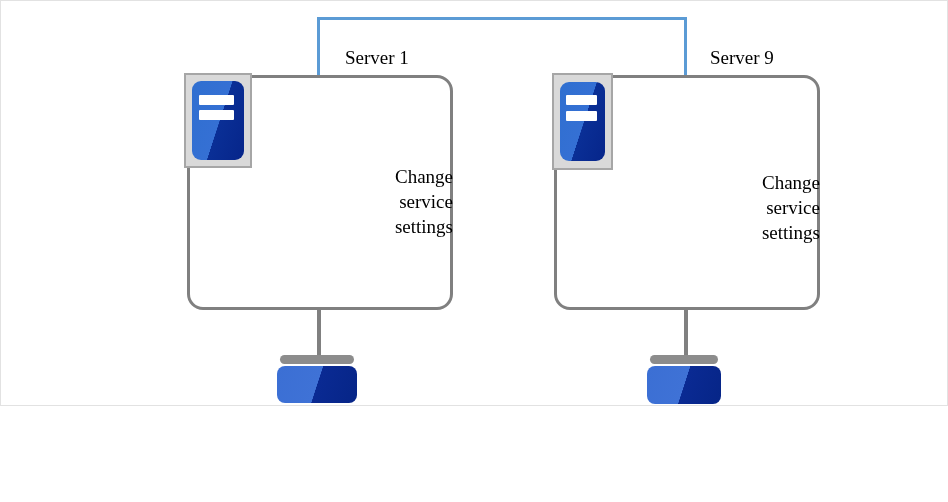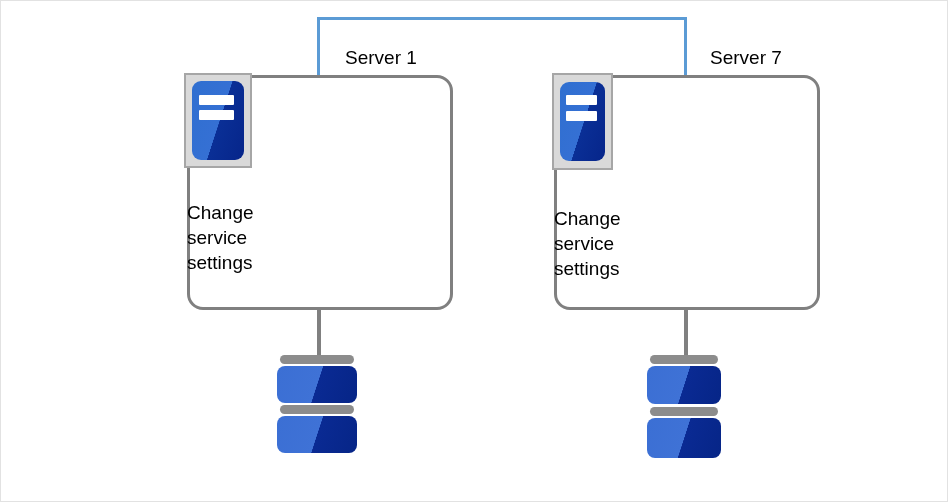--- a/index.html
+++ b/index.html
@@ -6,25 +6,26 @@
     margin: 0;
     padding: 0;
     background: #ffffff;
   }
   body {
     font-family: "Liberation Sans", sans-serif;
   }
   #canvas {
     position: relative;
     width: 948px;
-    height: 502px;
+    height: 406px;
     background: #ffffff;
     box-sizing: border-box;
     border: 1px solid #e2e2e2;
     overflow: hidden;
+    font-family: Liberation Serif, serif;
   }
 
   
   .ic-h {
     position: absolute;
     background: #5b9bd5;
   }
   .ic-v {
     position: absolute;
     background: #5b9bd5;
@@ -46,24 +47,23 @@
     color: #000000;
     white-space: nowrap;
     line-height: 1;
   }
 
   
   .box-text {
     position: absolute;
     font-size: 19px;
     color: #000000;
-    text-align: left;
+    text-align: right;
     line-height: 25px;
     white-space: nowrap;
-    margin-top: 36px;
   }
 
   
   .srv-icon {
     position: absolute;
     background: #d9d9d9;
     border: 2px solid #a6a6a6;
     box-sizing: border-box;
     z-index: 3;
   }
@@ -148,21 +148,21 @@
   <div class="disk-link" style="left:316px; top:308px; width:4px; height:48px;"></div>
 
   <div class="disk" style="left:276px; top:354px; width:80px; height:103px;">
     <div class="sep" style="top:0px; height:9px;"></div>
     <div class="plate" style="top:11px; height:37px;"></div>
     <div class="sep" style="top:50px; height:9px;"></div>
     <div class="plate" style="top:61px; height:37px;"></div>
   </div>
 
 
-  <div class="server-label" style="left:709px; top:47px;">Server 7</div>
+  <div class="server-label" style="left:709px; top:47px;">Server 9</div>
 
   <div class="server-box" style="left:553px; top:74px; width:266px; height:235px;"></div>
 
   <div class="srv-icon" style="left:551px; top:72px; width:61px; height:97px;">
     <div class="chip">
       <div class="bar b1"></div>
       <div class="bar b2"></div>
     </div>
   </div>
 

